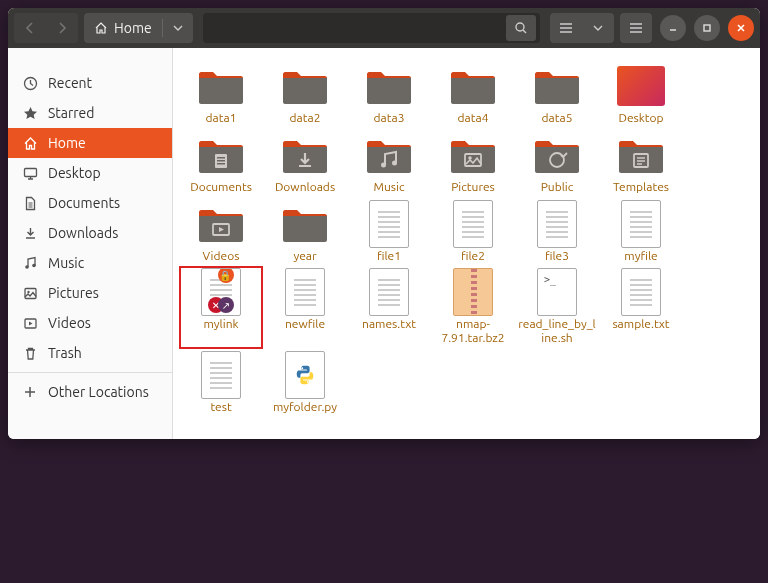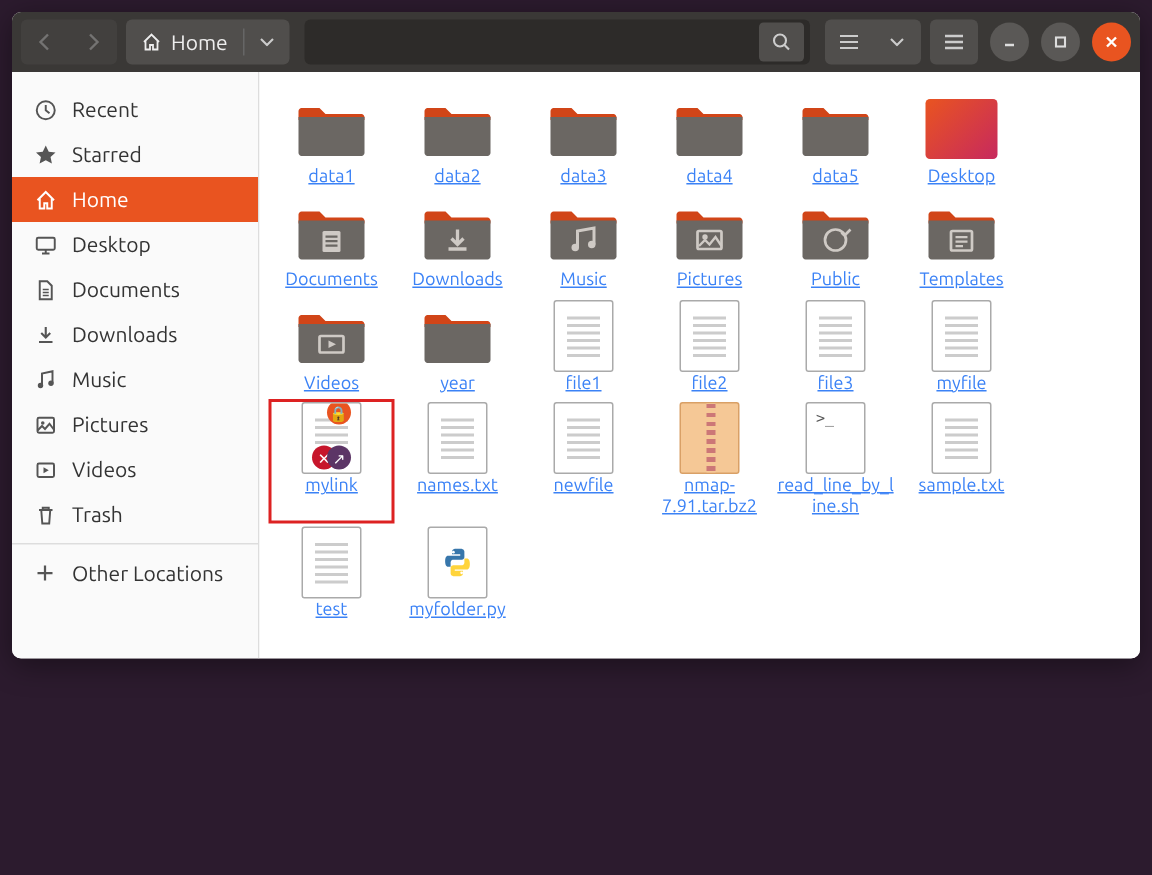--- a/index.html
+++ b/index.html
@@ -12,30 +12,30 @@
 .tb-group .tb-btn:first-child{border-radius:4px 0 0 4px;}
 .tb-group .tb-btn:last-child{border-radius:0 4px 4px 0;}
 .loc-bar{display:flex;align-items:center;background:#504e4c;border-radius:4px;height:30px;margin-left:2px;}
 .loc-seg{display:flex;align-items:center;gap:6px;padding:0 10px;color:#eee;font-size:14px;height:100%;}
 .loc-divider{width:1px;height:18px;background:#666;}
 .pathbar{flex:1;height:30px;background:#2d2b29;border-radius:4px;margin:0 6px;display:flex;align-items:center;justify-content:flex-end;padding:0 4px;}
 .search-btn{width:30px;height:26px;background:#504e4c;border-radius:3px;display:flex;align-items:center;justify-content:center;color:#ccc;}
 .win-ctrl{width:26px;height:26px;border-radius:50%;background:#5a5856;display:flex;align-items:center;justify-content:center;color:#ddd;margin-left:4px;cursor:pointer;}
 .win-close{background:#e95420;color:#fff;}
 .body{flex:1;display:flex;overflow:hidden;}
-.sidebar{width:165px;background:#fafafa;border-right:1px solid #ddd;padding-top:10px;}
+.sidebar{width:165px;background:#fafafa;border-right:1px solid #ddd;padding-top:20px;}
 .side-item{display:flex;align-items:center;gap:10px;padding:7px 14px;font-size:14px;color:#333;cursor:pointer;}
 .side-item.active{background:#e95420;color:#fff;}
 .side-icon{width:16px;height:16px;display:flex;align-items:center;justify-content:center;}
 .side-sep{height:1px;background:#ddd;margin:4px 0;}
 .main{flex:1;background:#fff;padding:12px 6px;overflow:auto;}
 .grid{display:flex;flex-wrap:wrap;gap:0;align-content:flex-start;}
 .item{width:84px;display:flex;flex-direction:column;align-items:center;padding:4px 2px;cursor:pointer;}
 .item-icon{width:52px;height:44px;display:flex;align-items:center;justify-content:center;position:relative;}
-.item-label{font-size:12px;color:#3b82f6;text-align:center;margin-top:3px;line-height:1.15;word-break:break-word;max-width:80px;text-decoration:underline;}
+.item-label{font-size:12px;color:#a16207;text-align:center;margin-top:3px;line-height:1.15;word-break:break-word;max-width:80px;}
 .highlight{border:2px solid #d22;padding:2px 0;}
 .folder-svg{width:48px;height:40px;}
 .file-box{width:40px;height:48px;background:#fff;border:1px solid #aaa;border-radius:2px;position:relative;overflow:hidden;}
 .file-lines::before{content:"";position:absolute;left:8px;right:8px;top:10px;height:2px;background:#ccc;box-shadow:0 5px 0 #ccc,0 10px 0 #ccc,0 15px 0 #ccc,0 20px 0 #ccc,0 25px 0 #ccc;}
 .archive-box{width:40px;height:48px;background:#f5c896;border:1px solid #d9a066;border-radius:2px;position:relative;}
 .archive-box::after{content:"";position:absolute;left:17px;top:0;width:6px;height:100%;background:repeating-linear-gradient(180deg,#c77 0 3px,#f5c896 3px 6px);}
 .script-box{width:40px;height:48px;background:#fff;border:1px solid #aaa;border-radius:2px;position:relative;}
 .script-box::before{content:">_";position:absolute;left:6px;top:5px;font-size:10px;color:#555;font-family:monospace;}
 .py-box{width:40px;height:48px;background:#fff;border:1px solid #aaa;border-radius:2px;display:flex;align-items:center;justify-content:center;}
 .py-logo{width:22px;height:22px;}
@@ -414,27 +414,27 @@
                 <span class="emblem emblem-x">✕</span>
                 <span class="emblem emblem-link">↗</span>
               </div>
             </div>
             <div class="item-label">mylink</div>
           </div>
           <div class="item">
             <div class="item-icon">
               <div class="file-box file-lines"></div>
             </div>
+            <div class="item-label">newfile</div>
+          </div>
+          <div class="item">
+            <div class="item-icon">
+              <div class="file-box file-lines"></div>
+            </div>
             <div class="item-label">names.txt</div>
-          </div>
-          <div class="item">
-            <div class="item-icon">
-              <div class="file-box file-lines"></div>
-            </div>
-            <div class="item-label">newfile</div>
           </div>
           <div class="item">
             <div class="item-icon">
               <div class="archive-box"></div>
             </div>
             <div class="item-label">nmap-7.91.tar.bz2</div>
           </div>
           <div class="item">
             <div class="item-icon">
               <div class="script-box"></div>

